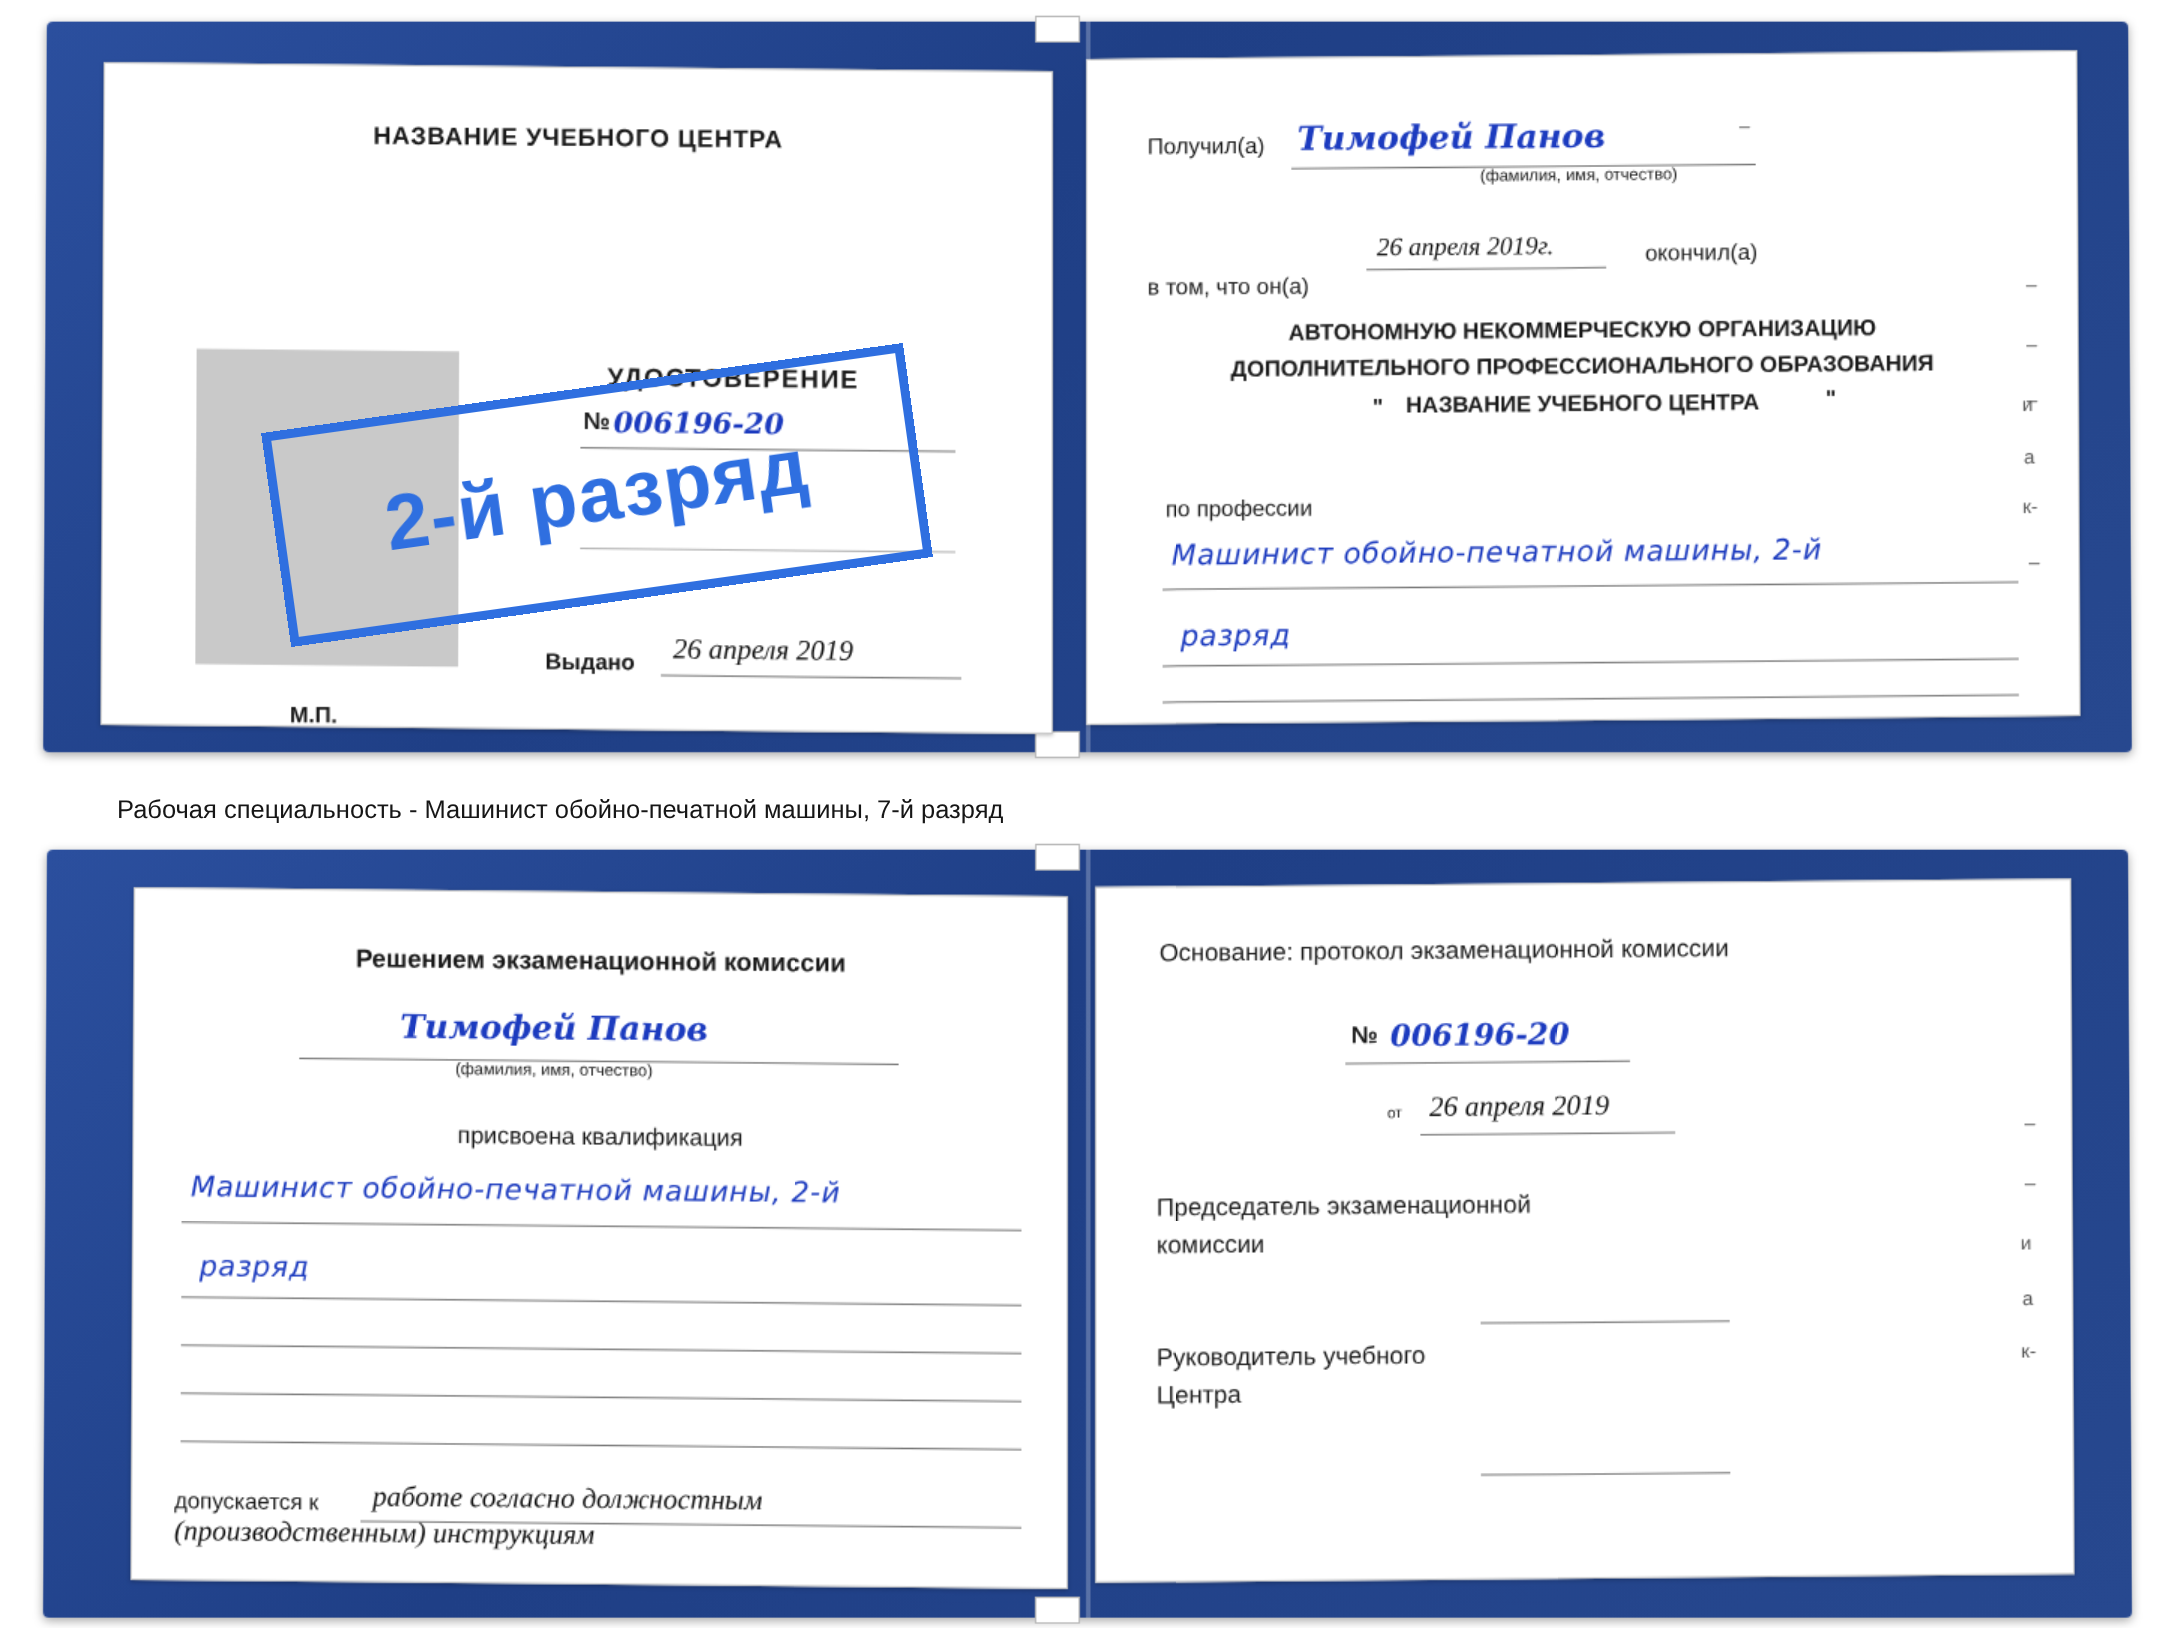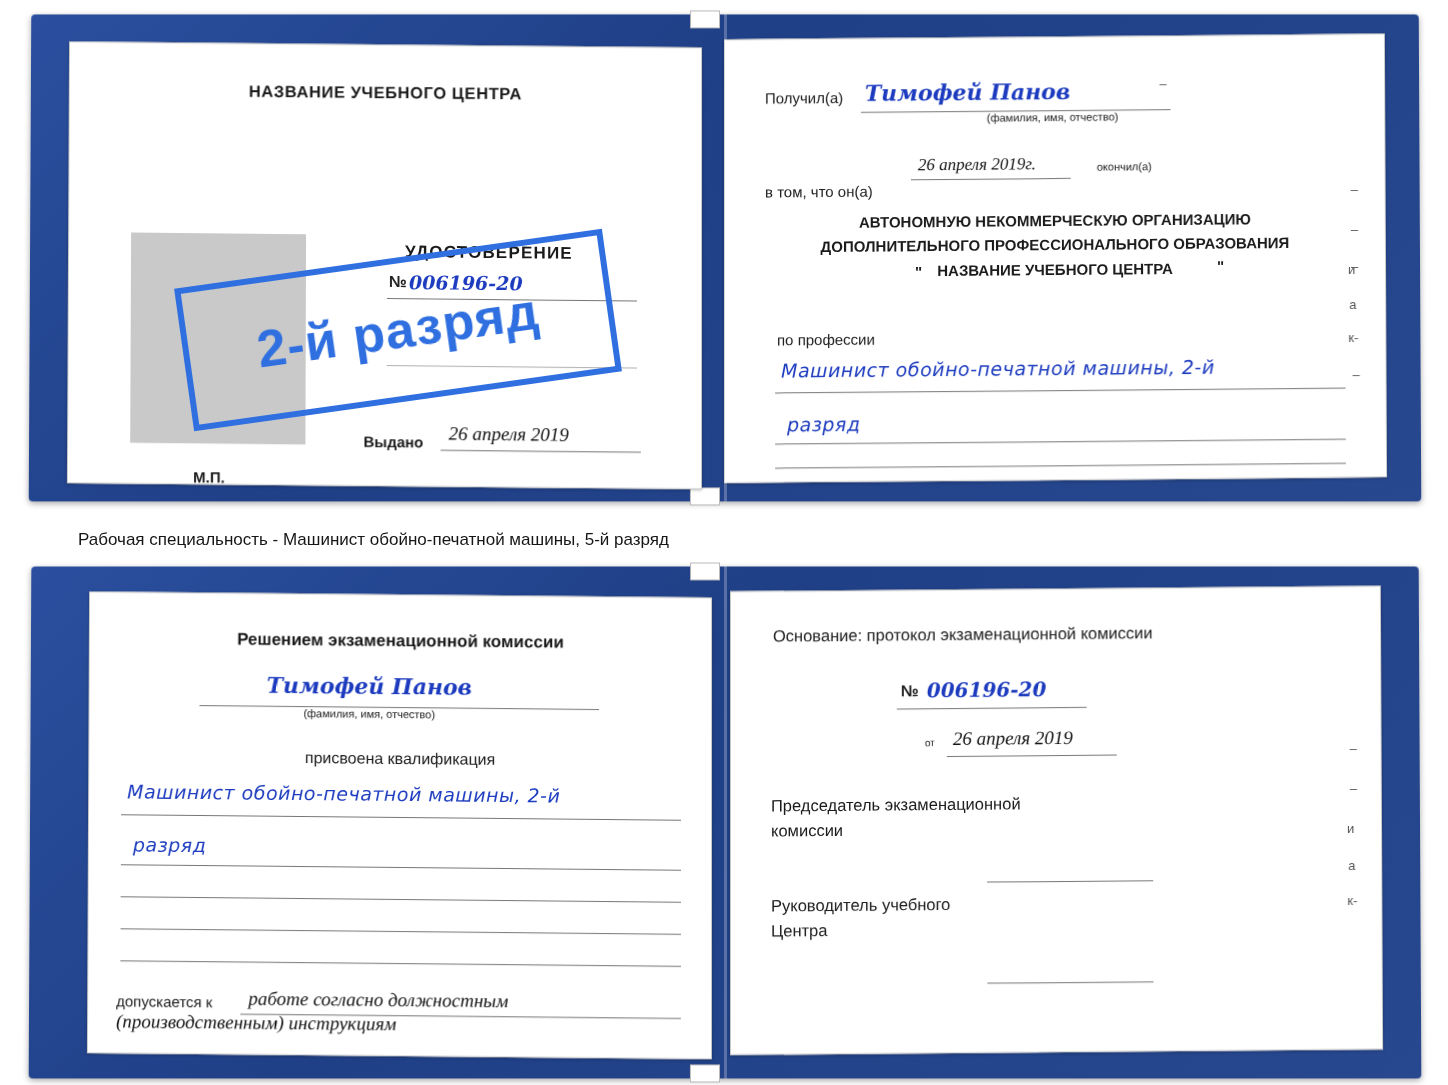--- a/index.html
+++ b/index.html
@@ -204,21 +204,21 @@
 
     <div class="page-leaf" id="b1-right">
       <div class="t" style="left:40px; top:50px; font-size:15px;">Получил(а)</div>
       <div class="t hand-b" style="left:140px; top:41px; font-size:22px;">Тимофей Панов</div>
       <div class="rule" style="left:136px; top:73px; width:310px;"></div>
       <div class="t" style="left:262px; top:74px; font-size:11px;">(фамилия, имя, отчество)</div>
 
       <div class="t" style="left:40px; top:124px; font-size:15px;margin-top:20px;">в том, что он(а)</div>
       <div class="t typed" style="left:193px; top:117px; font-size:17px;">26 апреля 2019г.</div>
       <div class="rule" style="left:186px; top:141px; width:160px;"></div>
-      <div class="t" style="left:372px; top:124px; font-size:11px;">окончил(а)</div>
+      <div class="t" style="left:372px; top:124px; font-size:15px;">окончил(а)</div>
 
       <div class="t bold center" style="left:0; top:175px; width:660px; font-size:15px;">АВТОНОМНУЮ НЕКОММЕРЧЕСКУЮ ОРГАНИЗАЦИЮ</div>
       <div class="t bold center" style="left:0; top:199px; width:660px; font-size:15px;">ДОПОЛНИТЕЛЬНОГО ПРОФЕССИОНАЛЬНОГО ОБРАЗОВАНИЯ</div>
       <div class="t bold" style="left:190px; top:225px; font-size:15px;">"</div>
       <div class="t bold center" style="left:0; top:224px; width:660px; font-size:15px;">НАЗВАНИЕ УЧЕБНОГО ЦЕНТРА</div>
       <div class="t bold" style="left:492px; top:222px; font-size:15px;">"</div>
 
       <div class="t" style="left:52px; top:292px; font-size:15px;">по профессии</div>
 
       <div class="t hand" style="left:56px; top:320px; font-size:19px;">Машинист обойно-печатной машины, 2-й</div>
@@ -232,21 +232,21 @@
     <div class="edge-mark" style="left:1321px; top:168px;">–</div>
     <div class="edge-mark" style="left:1321px; top:208px;">–</div>
     <div class="edge-mark" style="left:1321px; top:245px;">–</div>
     <div class="edge-mark" style="left:1318px; top:248px;">и</div>
     <div class="edge-mark" style="left:1319px; top:283px;">а</div>
     <div class="edge-mark" style="left:1318px; top:316px;">к-</div>
     <div class="edge-mark" style="left:1322px; top:353px;">–</div>
     <div class="edge-mark" style="left:1130px; top:62px;">–</div>
   </div>
 
-  <div class="caption">Рабочая специальность - Машинист обойно-печатной машины, 5-й разряд</div>
+  <div class="caption">Рабочая специальность - Машинист обойно-печатной машины, 7-й разряд</div>
 
   <div class="book" id="book2">
     <div class="spine-tab" style="left:660px; top:-4px;"></div>
     <div class="spine-tab" style="left:660px; bottom:-4px;"></div>
 
     <div class="page-leaf" id="b2-left">
       <div class="t bold center" style="left:0; top:36px; width:622px; font-size:17px;">Решением экзаменационной комиссии</div>
 
       <div class="t hand-b center" style="left:0; top:78px; width:560px; font-size:22px;">Тимофей Панов</div>
       <div class="rule" style="left:110px; top:112px; width:400px;"></div>

